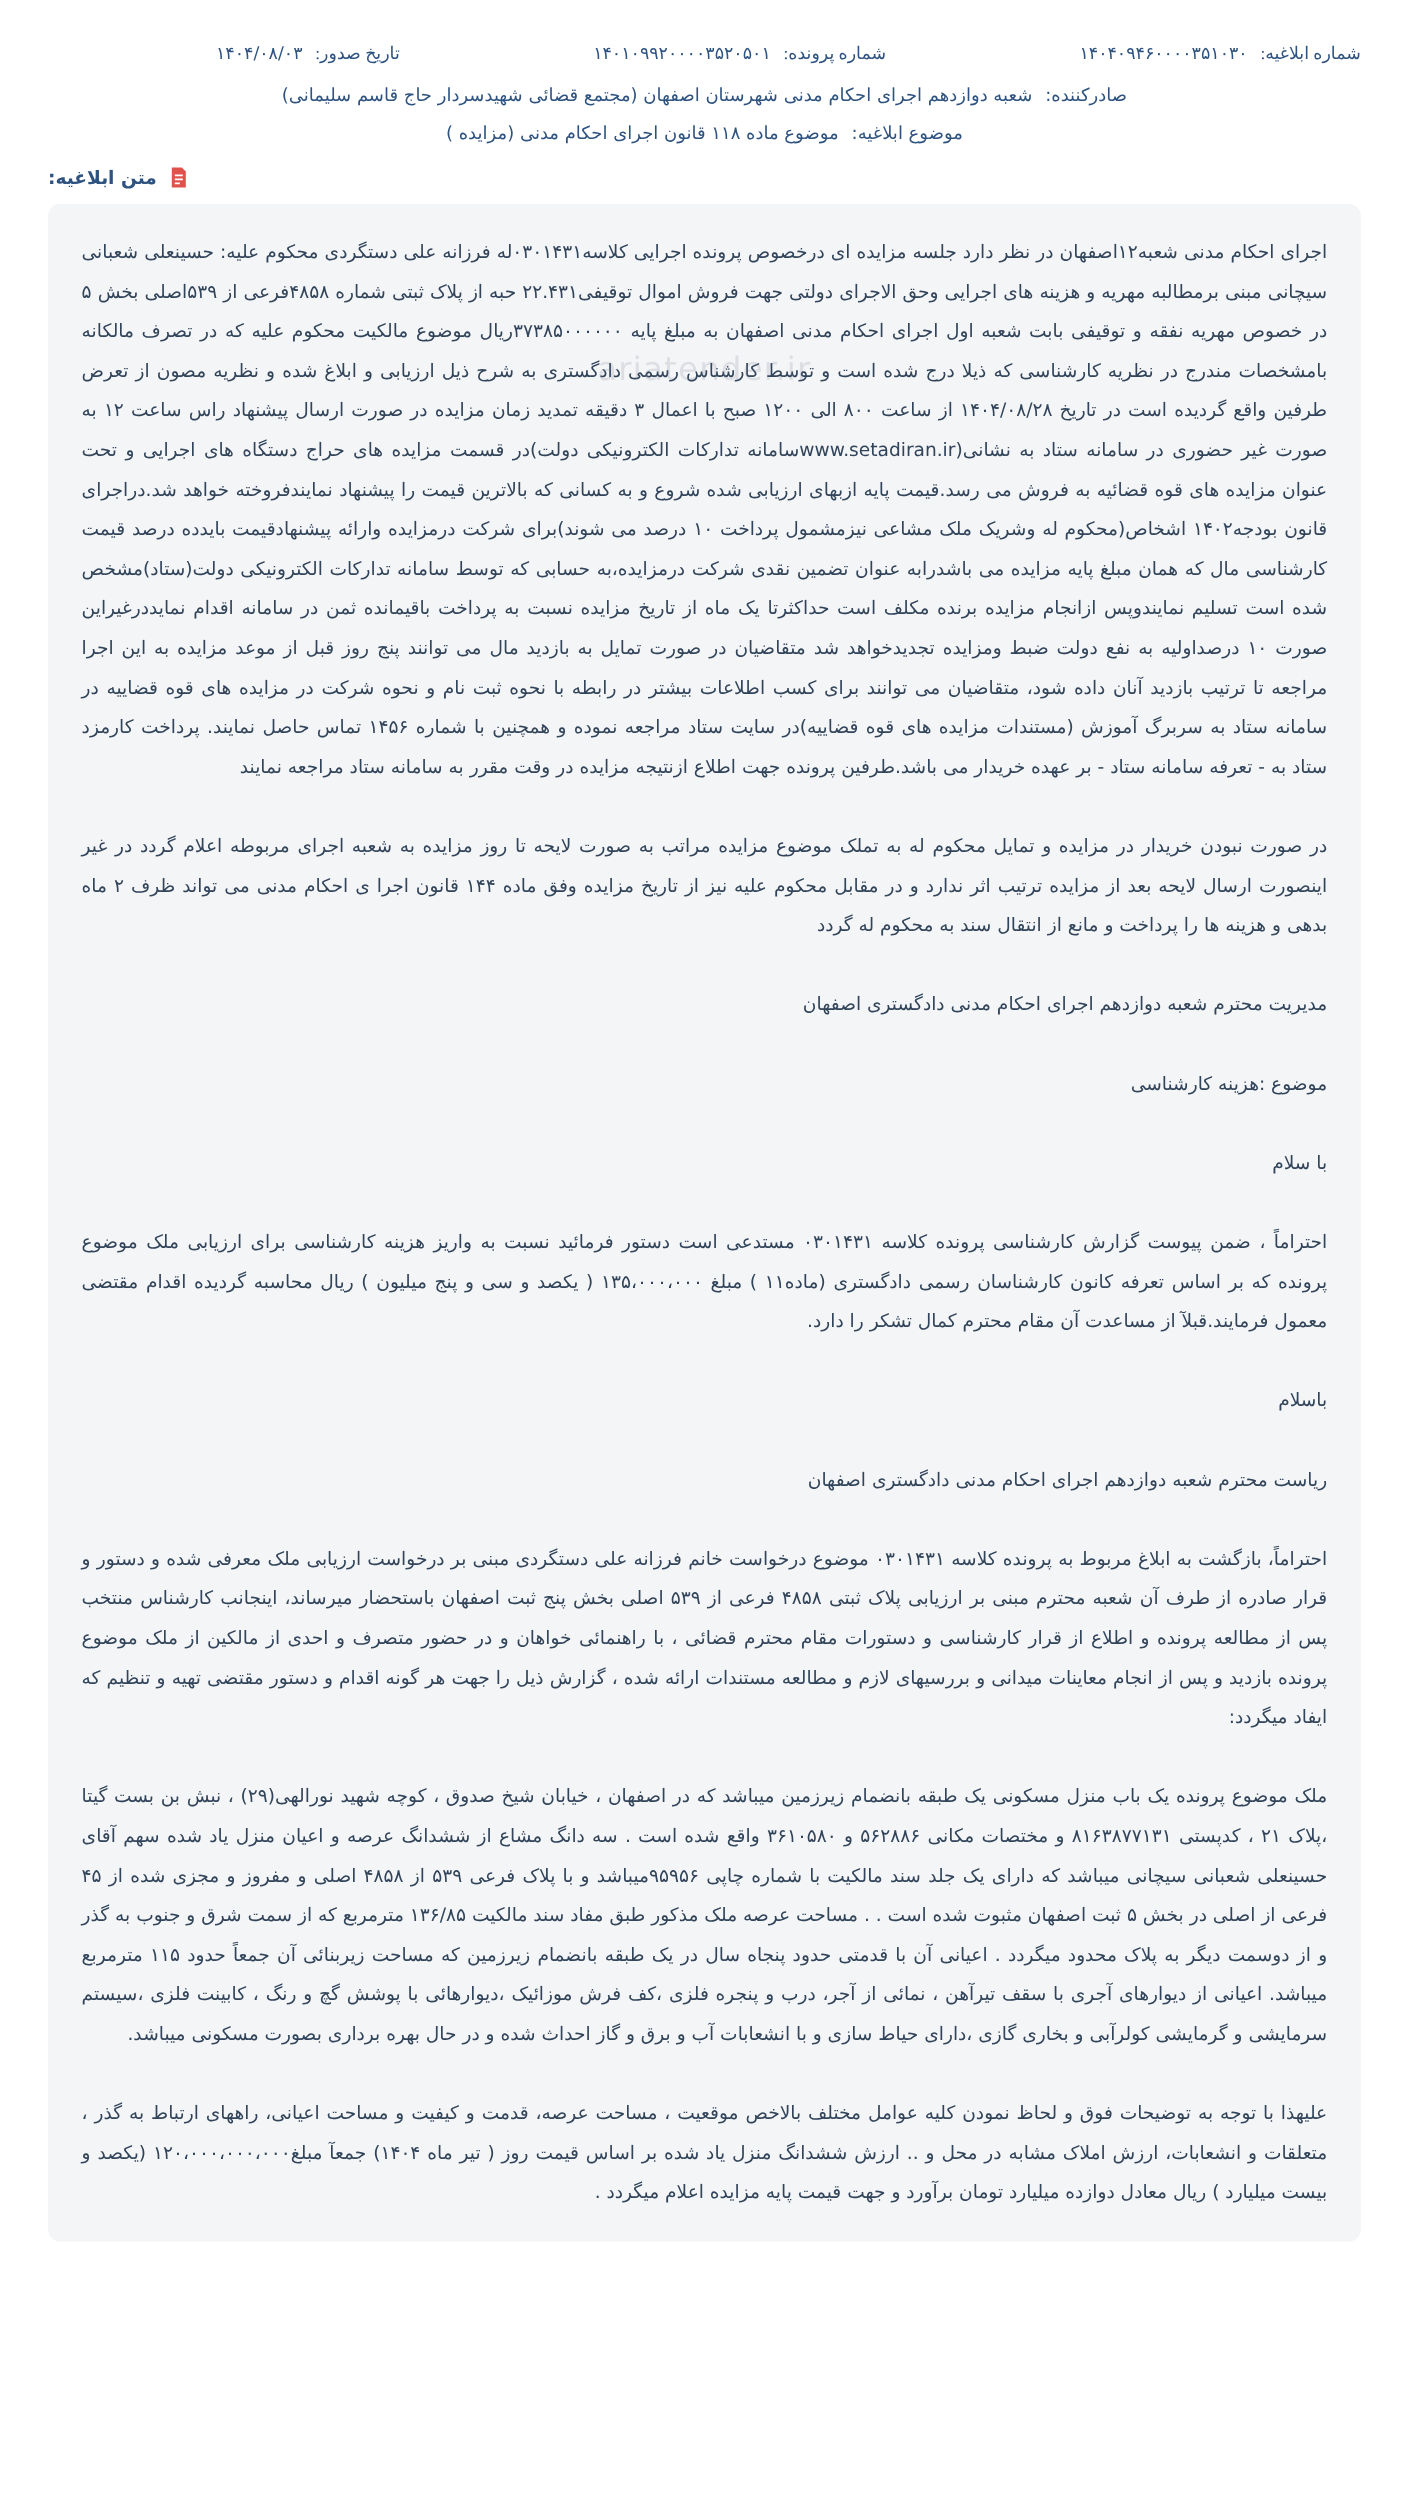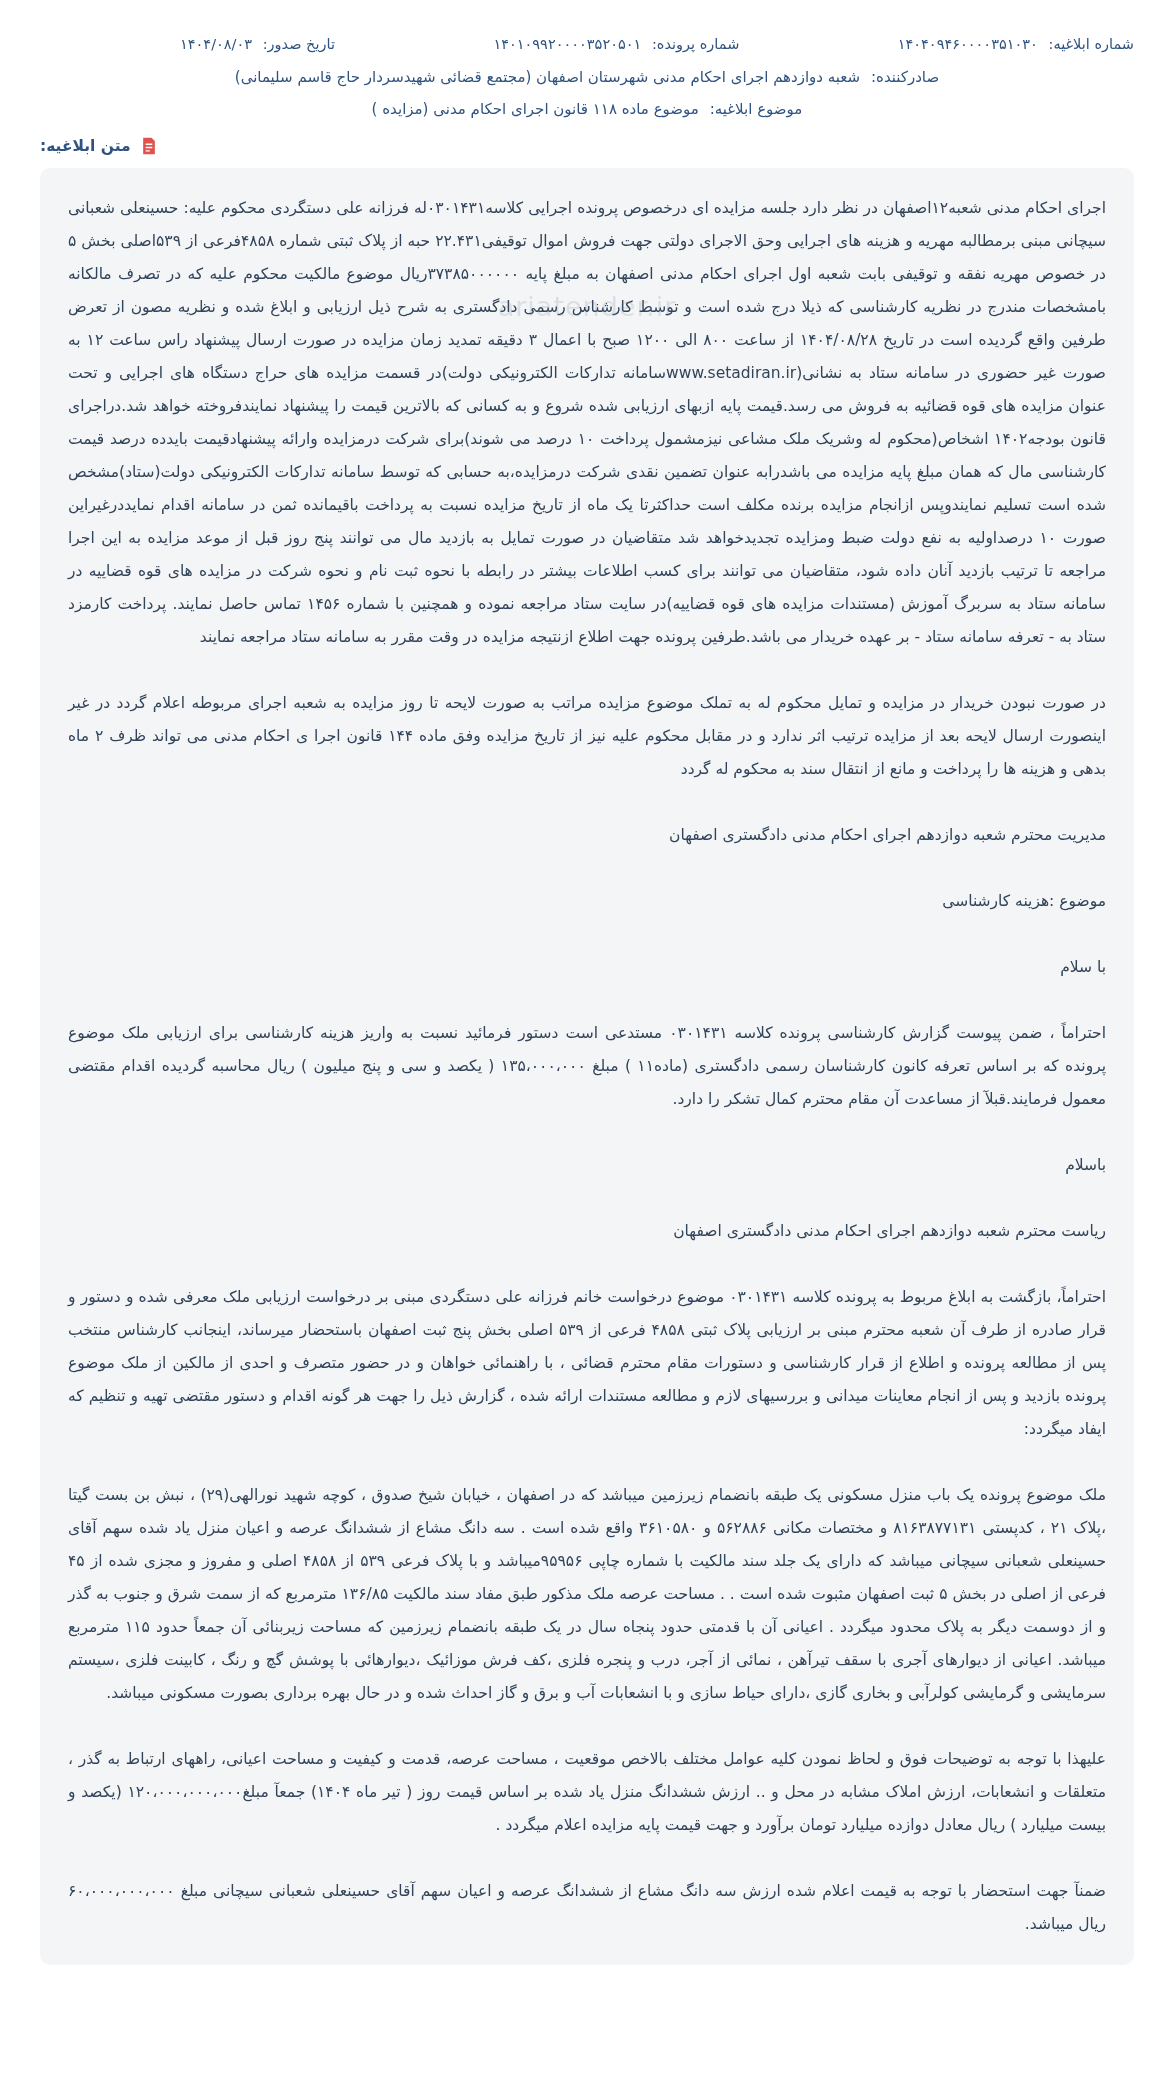--- a/index.html
+++ b/index.html
@@ -18,21 +18,21 @@
   .hdr-row1 {
     display: flex;
     justify-content: space-between;
     align-items: baseline;
     color: #2f5380;
     font-size: 14.5px;
     padding-left: 140px;
     margin-bottom: 16px;
   }
   .hdr-field { white-space: nowrap; }
-  .hdr-field .lbl { margin-left: 6px; }
+  .hdr-field .lbl { margin-left: 6px; font-family: Liberation Serif, serif; }
   .hdr-row2, .hdr-row3 {
     text-align: center;
     color: #2f5380;
     font-size: 15px;
     margin-bottom: 14px;
   }
   .hdr-row2 .lbl, .hdr-row3 .lbl { margin-left: 6px; }
 
   .body-label-row {
     display: flex;
@@ -121,16 +121,15 @@
     <p>در صورت نبودن خریدار در مزایده و تمایل محکوم له به تملک موضوع مزایده مراتب به صورت لایحه تا روز مزایده به شعبه اجرای مربوطه اعلام گردد در غیر اینصورت ارسال لایحه بعد از مزایده ترتیب اثر ندارد و در مقابل محکوم علیه نیز از تاریخ مزایده وفق ماده ۱۴۴ قانون اجرا ی احکام مدنی می تواند ظرف ۲ ماه بدهی و هزینه ها را پرداخت و مانع از انتقال سند به محکوم له گردد</p>
     <p>مدیریت محترم شعبه دوازدهم اجرای احکام مدنی دادگستری اصفهان</p>
     <p>موضوع :هزینه کارشناسی</p>
     <p>با سلام</p>
     <p>احتراماً ، ضمن پیوست گزارش کارشناسی پرونده کلاسه ۰۳۰۱۴۳۱ مستدعی است دستور فرمائید نسبت به واریز هزینه کارشناسی برای ارزیابی ملک موضوع پرونده که بر اساس تعرفه کانون کارشناسان رسمی دادگستری (ماده۱۱ ) مبلغ ۱۳۵،۰۰۰،۰۰۰ ( یکصد و سی و پنج میلیون ) ریال محاسبه گردیده اقدام مقتضی معمول فرمایند.قبلآ از مساعدت آن مقام محترم کمال تشکر را دارد.</p>
     <p>باسلام</p>
     <p>ریاست محترم شعبه دوازدهم اجرای احکام مدنی دادگستری اصفهان</p>
     <p>احتراماً، بازگشت به ابلاغ مربوط به پرونده کلاسه ۰۳۰۱۴۳۱ موضوع درخواست خانم فرزانه علی دستگردی مبنی بر درخواست ارزیابی ملک معرفی شده و دستور و قرار صادره از طرف آن شعبه محترم مبنی بر ارزیابی پلاک ثبتی ۴۸۵۸ فرعی از ۵۳۹ اصلی بخش پنج ثبت اصفهان باستحضار میرساند، اینجانب کارشناس منتخب پس از مطالعه پرونده و اطلاع از قرار کارشناسی و دستورات مقام محترم قضائی ، با راهنمائی خواهان و در حضور متصرف و احدی از مالکین از ملک موضوع پرونده بازدید و پس از انجام معاینات میدانی و بررسیهای لازم و مطالعه مستندات ارائه شده ، گزارش ذیل را جهت هر گونه اقدام و دستور مقتضی تهیه و تنظیم که ایفاد میگردد:</p>
     <p>ملک موضوع پرونده یک باب منزل مسکونی یک طبقه بانضمام زیرزمین میباشد که در اصفهان ، خیابان شیخ صدوق ، کوچه شهید نورالهی(۲۹) ، نبش بن بست گیتا ،پلاک ۲۱ ، کدپستی ۸۱۶۳۸۷۷۱۳۱ و مختصات مکانی ۵۶۲۸۸۶ و ۳۶۱۰۵۸۰ واقع شده است . سه دانگ مشاع از ششدانگ عرصه و اعیان منزل یاد شده سهم آقای حسینعلی شعبانی سیچانی میباشد که دارای یک جلد سند مالکیت با شماره چاپی ۹۵۹۵۶میباشد و با پلاک فرعی ۵۳۹ از ۴۸۵۸ اصلی و مفروز و مجزی شده از ۴۵ فرعی از اصلی در بخش ۵ ثبت اصفهان مثبوت شده است . . مساحت عرصه ملک مذکور طبق مفاد سند مالکیت ۱۳۶/۸۵ مترمربع که از سمت شرق و جنوب به گذر و از دوسمت دیگر به پلاک محدود میگردد . اعیانی آن با قدمتی حدود پنجاه سال در یک طبقه بانضمام زیرزمین که مساحت زیربنائی آن جمعاً حدود ۱۱۵ مترمربع میباشد. اعیانی از دیوارهای آجری با سقف تیرآهن ، نمائی از آجر، درب و پنجره فلزی ،کف فرش موزائیک ،دیوارهائی با پوشش گچ و رنگ ، کابینت فلزی ،سیستم سرمایشی و گرمایشی کولرآبی و بخاری گازی ،دارای حیاط سازی و با انشعابات آب و برق و گاز احداث شده و در حال بهره برداری بصورت مسکونی میباشد.</p>
     <p>علیهذا با توجه به توضیحات فوق و لحاظ نمودن کلیه عوامل مختلف بالاخص موقعیت ، مساحت عرصه، قدمت و کیفیت و مساحت اعیانی، راههای ارتباط به گذر ، متعلقات و انشعابات، ارزش املاک مشابه در محل و .. ارزش ششدانگ منزل یاد شده بر اساس قیمت روز ( تیر ماه ۱۴۰۴) جمعآ مبلغ۱۲۰،۰۰۰،۰۰۰،۰۰۰ (یکصد و بیست میلیارد ) ریال معادل دوازده میلیارد تومان برآورد و جهت قیمت پایه مزایده اعلام میگردد .</p>
-    <p>ضمنآ جهت استحضار با توجه به قیمت اعلام شده ارزش سه دانگ مشاع از ششدانگ عرصه و اعیان سهم آقای حسینعلی شعبانی سیچانی مبلغ ۶۰،۰۰۰،۰۰۰،۰۰۰ ریال میباشد.</p>
   </div>
 
 </div>
 
 </body></html>

